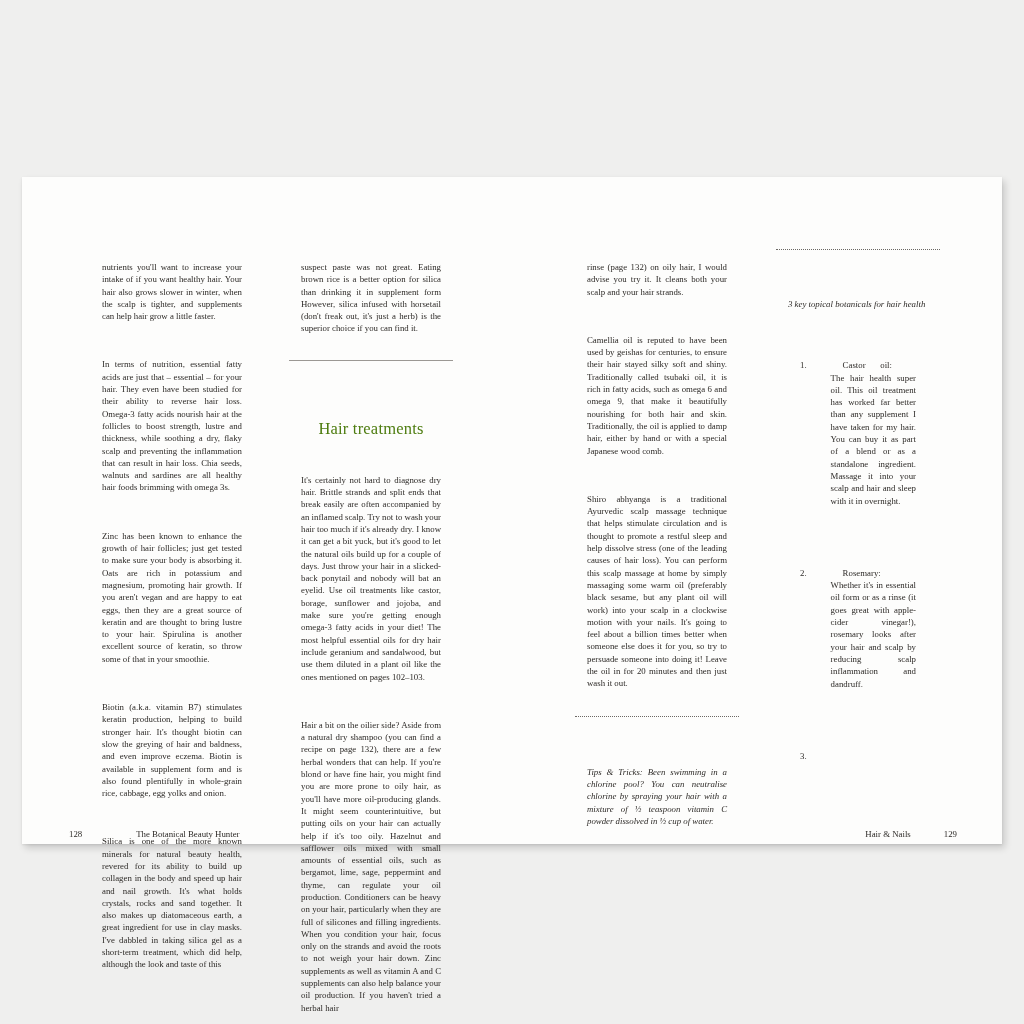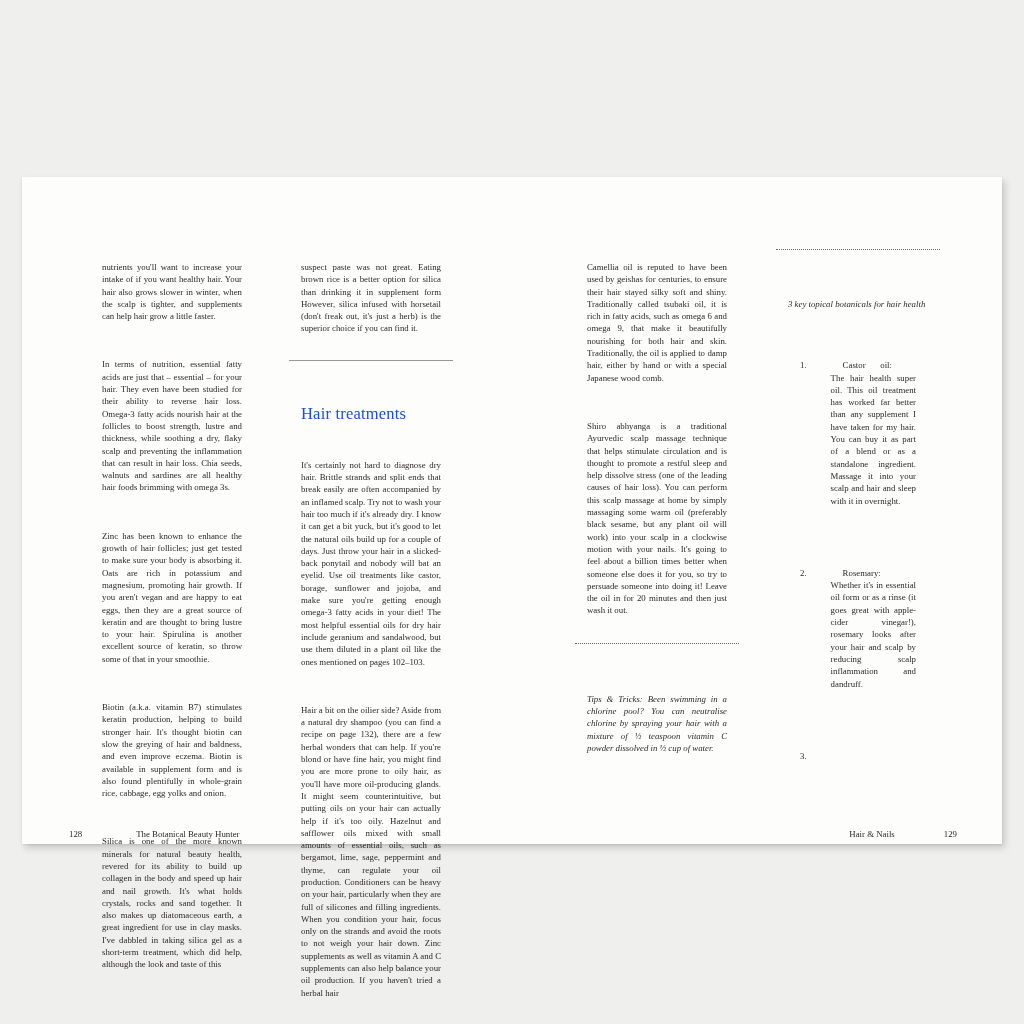--- a/index.html
+++ b/index.html
@@ -32,25 +32,25 @@
   .para { margin-bottom: 12px; }
   .para:last-child { margin-bottom: 16px; }
   .section-rule {
     border: none;
     border-top: 1px solid #9b9894;
     margin: 13px 0 0 0;
   }
   .section-heading {
     font-size: 16.5px;
     font-weight: normal;
-    color: #1d4ed8;
+    color: #4d7c0f;
     letter-spacing: 0.2px;
     line-height: 20px;
-    margin: 7px 0 11px 0;
-    text-align: left;
+    margin: 22px 0 11px 0;
+    text-align: center;
   }
   .dotted-rule {
     border: none;
     border-top: 1.4px dotted #6b6864;
     margin: 0 0 12px 0;
   }
   .dotted-rule.pre-tips { margin: 14px 0 13px 0; }
   .italic-block { font-style: italic; }
   .list-heading {
     font-style: italic;
@@ -67,21 +67,21 @@
   .list-item .item-body { flex: 1; }
   .item-label { font-weight: normal; }
   .footer {
     position: absolute;
     top: 628px;
     font-size: 8.8px;
     color: #2d2a27;
     display: flex;
   }
   .footer-left { left: 23px; gap: 30px; }
-  .footer-right { right: 21px; gap: 25px; }
+  .footer-right { right: 21px; gap: 9px; }
 </style>
 </head>
 <body>
 
 <div class="spread">
 
   <div class="col col-1">
     <p class="para">nutrients you'll want to increase your intake of if you want healthy hair. Your hair also grows slower in winter, when the scalp is tighter, and supplements can help hair grow a little faster.</p>
     <p class="para">In terms of nutrition, essential fatty acids are just that – essential – for your hair. They even have been studied for their ability to reverse hair loss. Omega-3 fatty acids nourish hair at the follicles to boost strength, lustre and thickness, while soothing a dry, flaky scalp and preventing the inflammation that can result in hair loss. Chia seeds, walnuts and sardines are all healthy hair foods brimming with omega 3s.</p>
     <p class="para">Zinc has been known to enhance the growth of hair follicles; just get tested to make sure your body is absorbing it. Oats are rich in potassium and magnesium, promoting hair growth. If you aren't vegan and are happy to eat eggs, then they are a great source of keratin and are thought to bring lustre to your hair. Spirulina is another excellent source of keratin, so throw some of that in your smoothie.</p>
@@ -91,20 +91,21 @@
 
   <div class="col col-2">
     <p class="para">suspect paste was not great. Eating brown rice is a better option for silica than drinking it in supplement form However, silica infused with horsetail (don't freak out, it's just a herb) is the superior choice if you can find it.</p>
     <hr class="section-rule">
     <h2 class="section-heading">Hair treatments</h2>
     <p class="para">It's certainly not hard to diagnose dry hair. Brittle strands and split ends that break easily are often accompanied by an inflamed scalp. Try not to wash your hair too much if it's already dry. I know it can get a bit yuck, but it's good to let the natural oils build up for a couple of days. Just throw your hair in a slicked-back ponytail and nobody will bat an eyelid. Use oil treatments like castor, borage, sunflower and jojoba, and make sure you're getting enough omega-3 fatty acids in your diet! The most helpful essential oils for dry hair include geranium and sandalwood, but use them diluted in a plant oil like the ones mentioned on pages 102–103.</p>
     <p class="para">Hair a bit on the oilier side? Aside from a natural dry shampoo (you can find a recipe on page 132), there are a few herbal wonders that can help. If you're blond or have fine hair, you might find you are more prone to oily hair, as you'll have more oil-producing glands. It might seem counterintuitive, but putting oils on your hair can actually help if it's too oily. Hazelnut and safflower oils mixed with small amounts of essential oils, such as bergamot, lime, sage, peppermint and thyme, can regulate your oil production. Conditioners can be heavy on your hair, particularly when they are full of silicones and filling ingredients. When you condition your hair, focus only on the strands and avoid the roots to not weigh your hair down. Zinc supplements as well as vitamin A and C supplements can also help balance your oil production. If you haven't tried a herbal hair</p>
   </div>
 
   <div class="col col-3">
+    <p class="para">rinse (page 132) on oily hair, I would advise you try it. It cleans both your scalp and your hair strands.</p>
     <p class="para">Camellia oil is reputed to have been used by geishas for centuries, to ensure their hair stayed silky soft and shiny. Traditionally called tsubaki oil, it is rich in fatty acids, such as omega 6 and omega 9, that make it beautifully nourishing for both hair and skin. Traditionally, the oil is applied to damp hair, either by hand or with a special Japanese wood comb.</p>
     <p class="para">Shiro abhyanga is a traditional Ayurvedic scalp massage technique that helps stimulate circulation and is thought to promote a restful sleep and help dissolve stress (one of the leading causes of hair loss). You can perform this scalp massage at home by simply massaging some warm oil (preferably black sesame, but any plant oil will work) into your scalp in a clockwise motion with your nails. It's going to feel about a billion times better when someone else does it for you, so try to persuade someone into doing it! Leave the oil in for 20 minutes and then just wash it out.</p>
     <hr class="dotted-rule pre-tips">
     <p class="para italic-block">Tips &amp; Tricks: Been swimming in a chlorine pool? You can neutralise chlorine by spraying your hair with a mixture of ½ teaspoon vitamin C powder dissolved in ½ cup of water.</p>
   </div>
 
   <div class="col col-4">
     <hr class="dotted-rule">
     <p class="list-heading">3 key topical botanicals for hair health</p>
 

